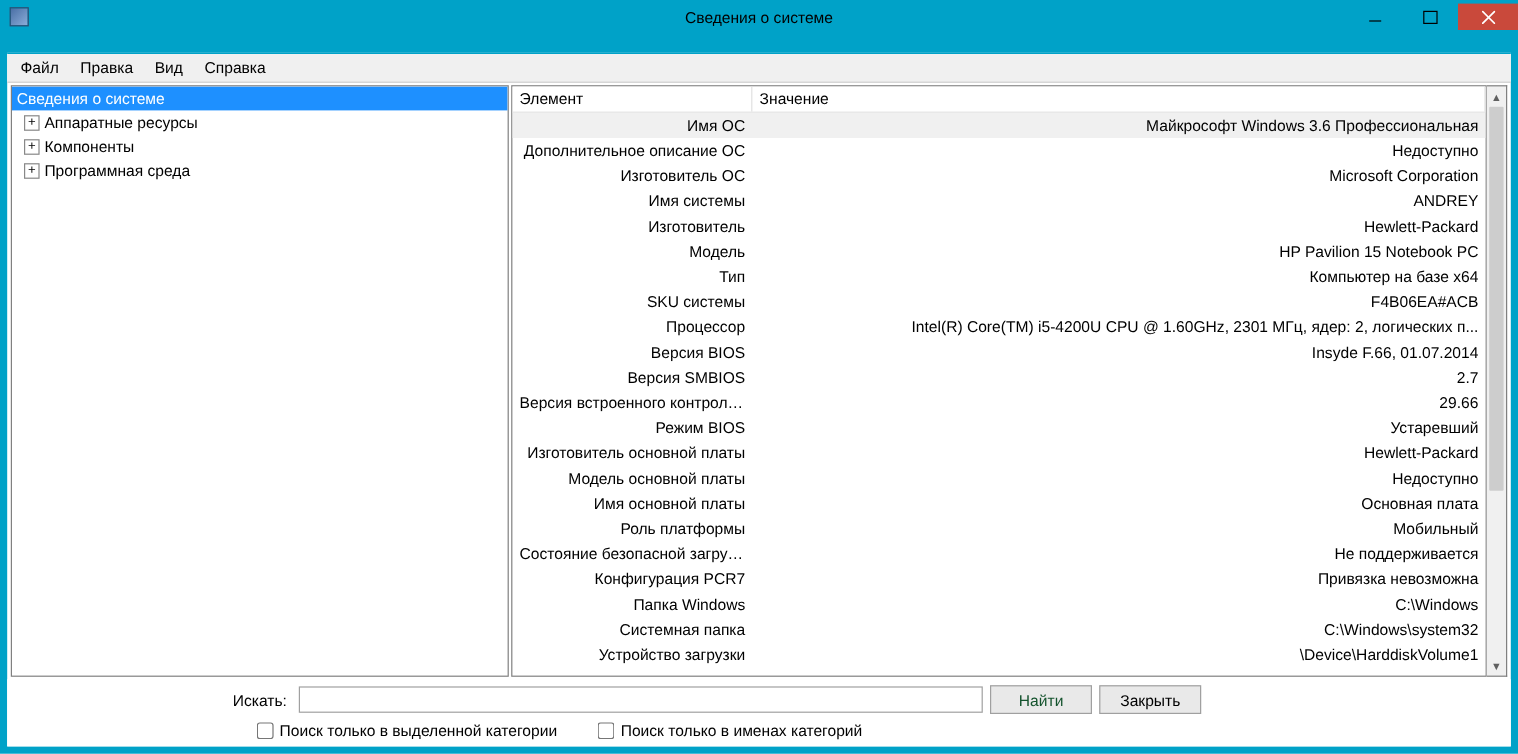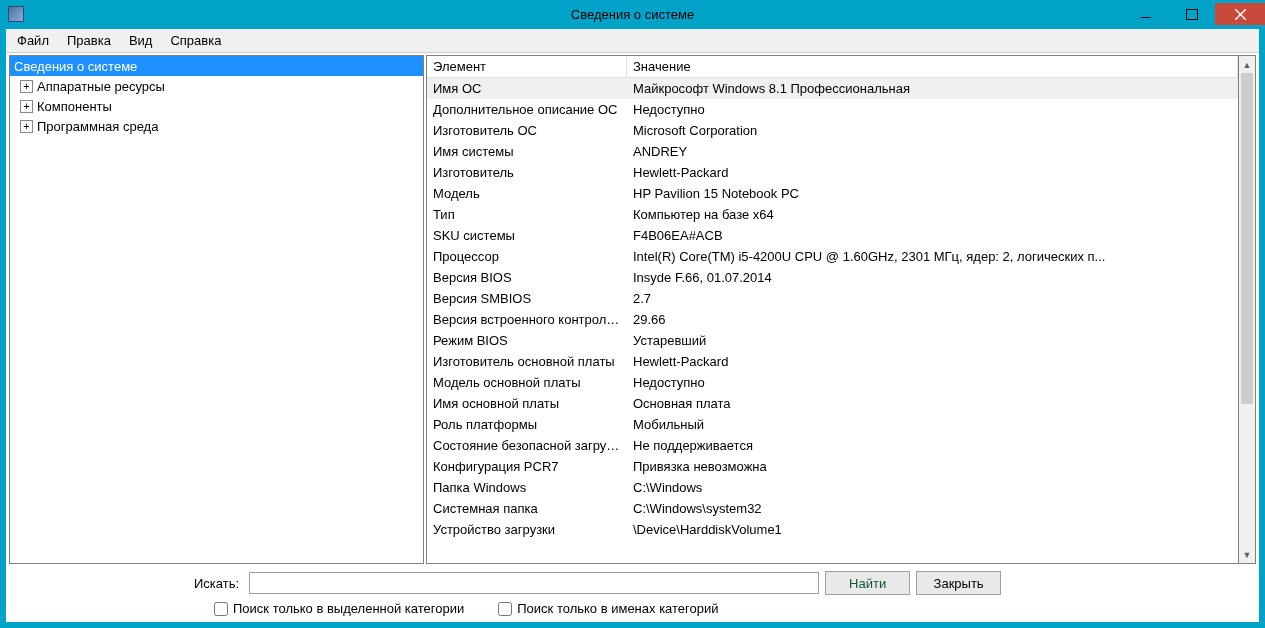--- a/index.html
+++ b/index.html
@@ -47,21 +47,21 @@
   .winbtn.max::before { content:""; display:block; width:10px; height:9px; border:1px solid #000;}
   .winbtn.close {
     background:#c9493b; color:#fff; width:50px;
   }
   .winbtn.close svg { width:11px; height:11px; }
 
   
   .client {
     flex:1;
     background:#fff;
-    margin: 0 6px 6px 6px;
+    margin: 16px 6px 6px 6px;
     display:flex; flex-direction:column;
     border-top:1px solid #00a2c8;
   }
   
   .menubar {
     height: 24px;
     background:#f0f0f0;
     border-bottom: 1px solid #cfcfcf;
     display:flex; align-items:center;
     padding: 0 2px;
@@ -145,21 +145,21 @@
   .col2 { flex:1; min-width:0;}
   .lv-body { }
   .lv-row {
     display:flex;
     height:21px;
     align-items:center;
   }
   .lv-row.sel { background:#f0f0f0;}
   .lv-row .cell {
     padding: 0 6px;
-    white-space:nowrap; overflow:hidden; text-overflow:ellipsis;
+    white-space:nowrap; overflow:hidden; text-overflow:ellipsis;text-align:right;
   }
 
   
   .searchbar {
     padding: 5px 8px 6px 8px;
     background:#fff;
     font-size:13px;
   }
   .searchrow1 {
     display:flex; align-items:center; gap:6px;
@@ -252,21 +252,21 @@
 
       <div class="listpane-wrap">
         <div class="listpane">
           <div class="lv-header">
             <div class="col col1">Элемент</div>
             <div class="col col2">Значение</div>
           </div>
           <div class="lv-body" id="lv-body">
               <div class="lv-row sel">
                 <div class="cell col1">Имя ОС</div>
-                <div class="cell col2">Майкрософт Windows 8.1 Профессиональная</div>
+                <div class="cell col2">Майкрософт Windows 3.6 Профессиональная</div>
               </div>
               <div class="lv-row">
                 <div class="cell col1">Дополнительное описание ОС</div>
                 <div class="cell col2">Недоступно</div>
               </div>
               <div class="lv-row">
                 <div class="cell col1">Изготовитель ОС</div>
                 <div class="cell col2">Microsoft Corporation</div>
               </div>
               <div class="lv-row">

